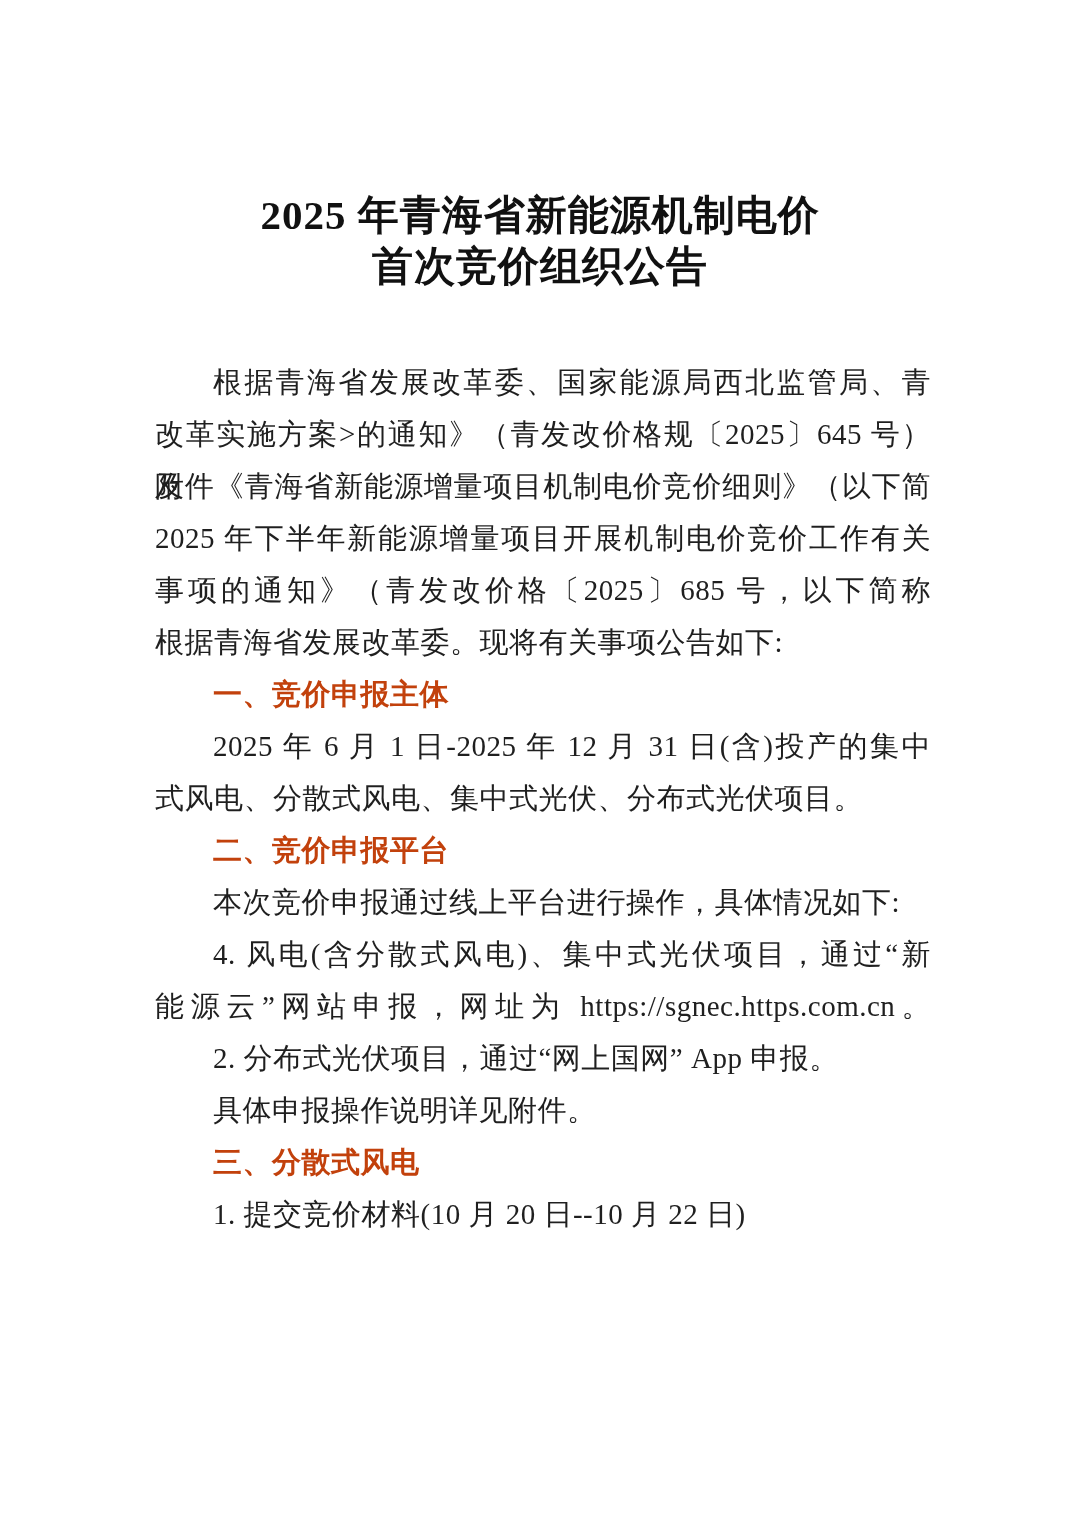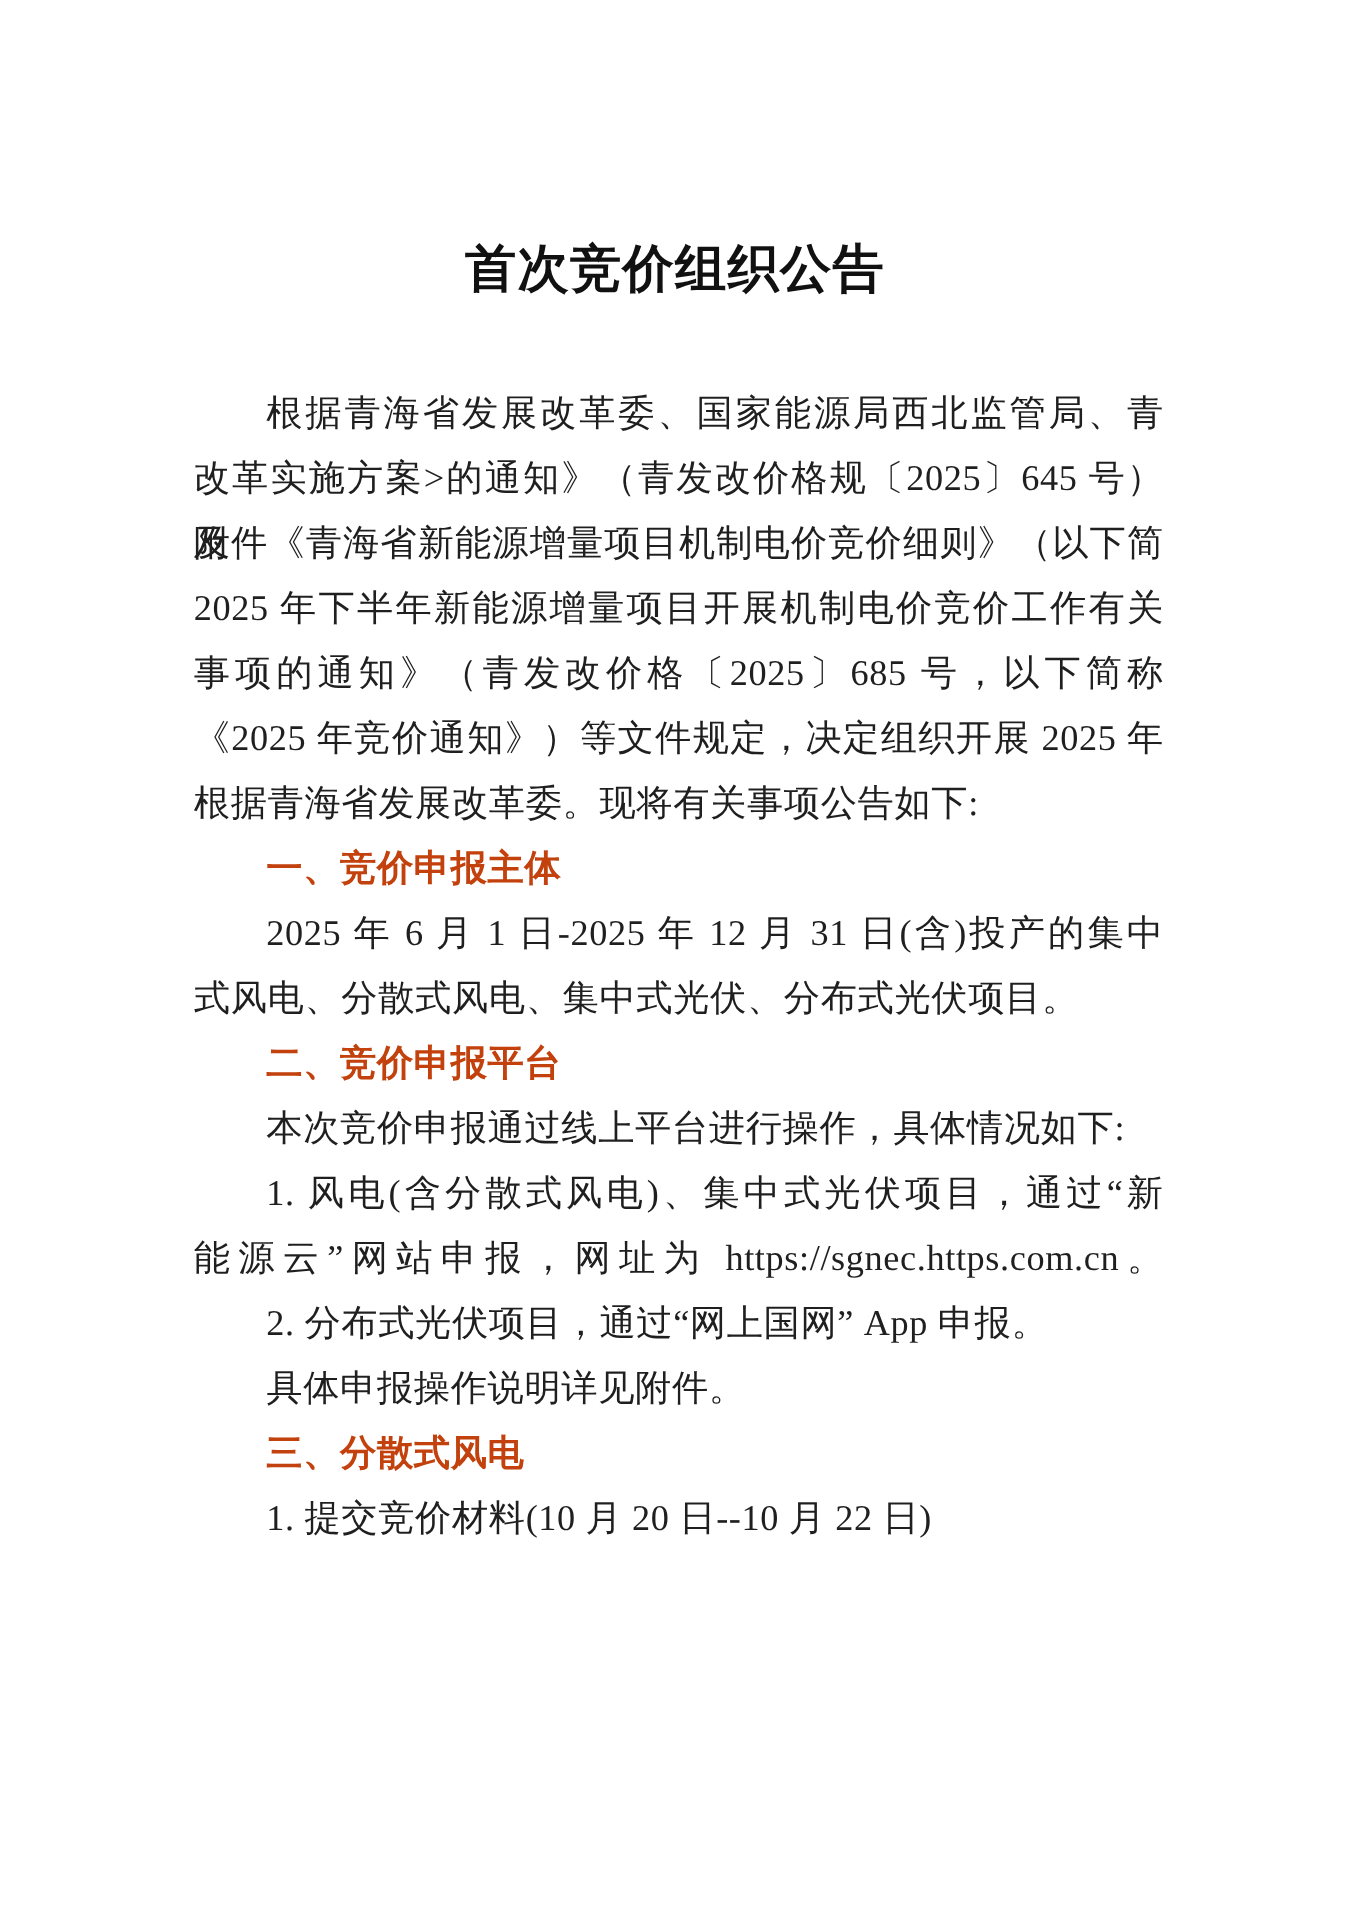--- a/index.html
+++ b/index.html
@@ -49,35 +49,35 @@
   .ln.bold {
     font-weight: bold;
     color: #c2410c;
   }
 </style>
 </head>
 <body>
 
 <div class="page">
   <div class="doc-title">
+    <div>2025 年青海省新能源机制电价</div>
     <div>首次竞价组织公告</div>
   </div>
   <div class="doc-body">
       <div class="ln ind fill">根据青海省发展改革委、国家能源局西北监管局、青</div>
       <div class="ln fill">改革实施方案&gt;的通知》（青发改价格规〔2025〕645 号）及</div>
       <div class="ln fill">附件《青海省新能源增量项目机制电价竞价细则》（以下简</div>
       <div class="ln fill">2025 年下半年新能源增量项目开展机制电价竞价工作有关</div>
       <div class="ln fill">事项的通知》（青发改价格〔2025〕685 号，以下简称</div>
-      <div class="ln fill">《2025 年竞价通知》）等文件规定，决定组织开展 2025 年</div>
       <div class="ln">根据青海省发展改革委。现将有关事项公告如下:</div>
       <div class="ln ind bold">一、竞价申报主体</div>
       <div class="ln ind fill">2025 年 6 月 1 日-2025 年 12 月 31 日(含)投产的集中</div>
       <div class="ln">式风电、分散式风电、集中式光伏、分布式光伏项目。</div>
       <div class="ln ind bold">二、竞价申报平台</div>
       <div class="ln ind">本次竞价申报通过线上平台进行操作，具体情况如下:</div>
-      <div class="ln ind fill">1. 风电(含分散式风电)、集中式光伏项目，通过“新</div>
+      <div class="ln ind fill">4. 风电(含分散式风电)、集中式光伏项目，通过“新</div>
       <div class="ln fill">能源云”网站申报，网址为 https://sgnec.https.com.cn。</div>
       <div class="ln ind">2. 分布式光伏项目，通过“网上国网” App 申报。</div>
       <div class="ln ind">具体申报操作说明详见附件。</div>
       <div class="ln ind bold">三、分散式风电</div>
       <div class="ln ind">1. 提交竞价材料(10 月 20 日--10 月 22 日)</div>
     </div>
 </div>
 
 </body></html>

